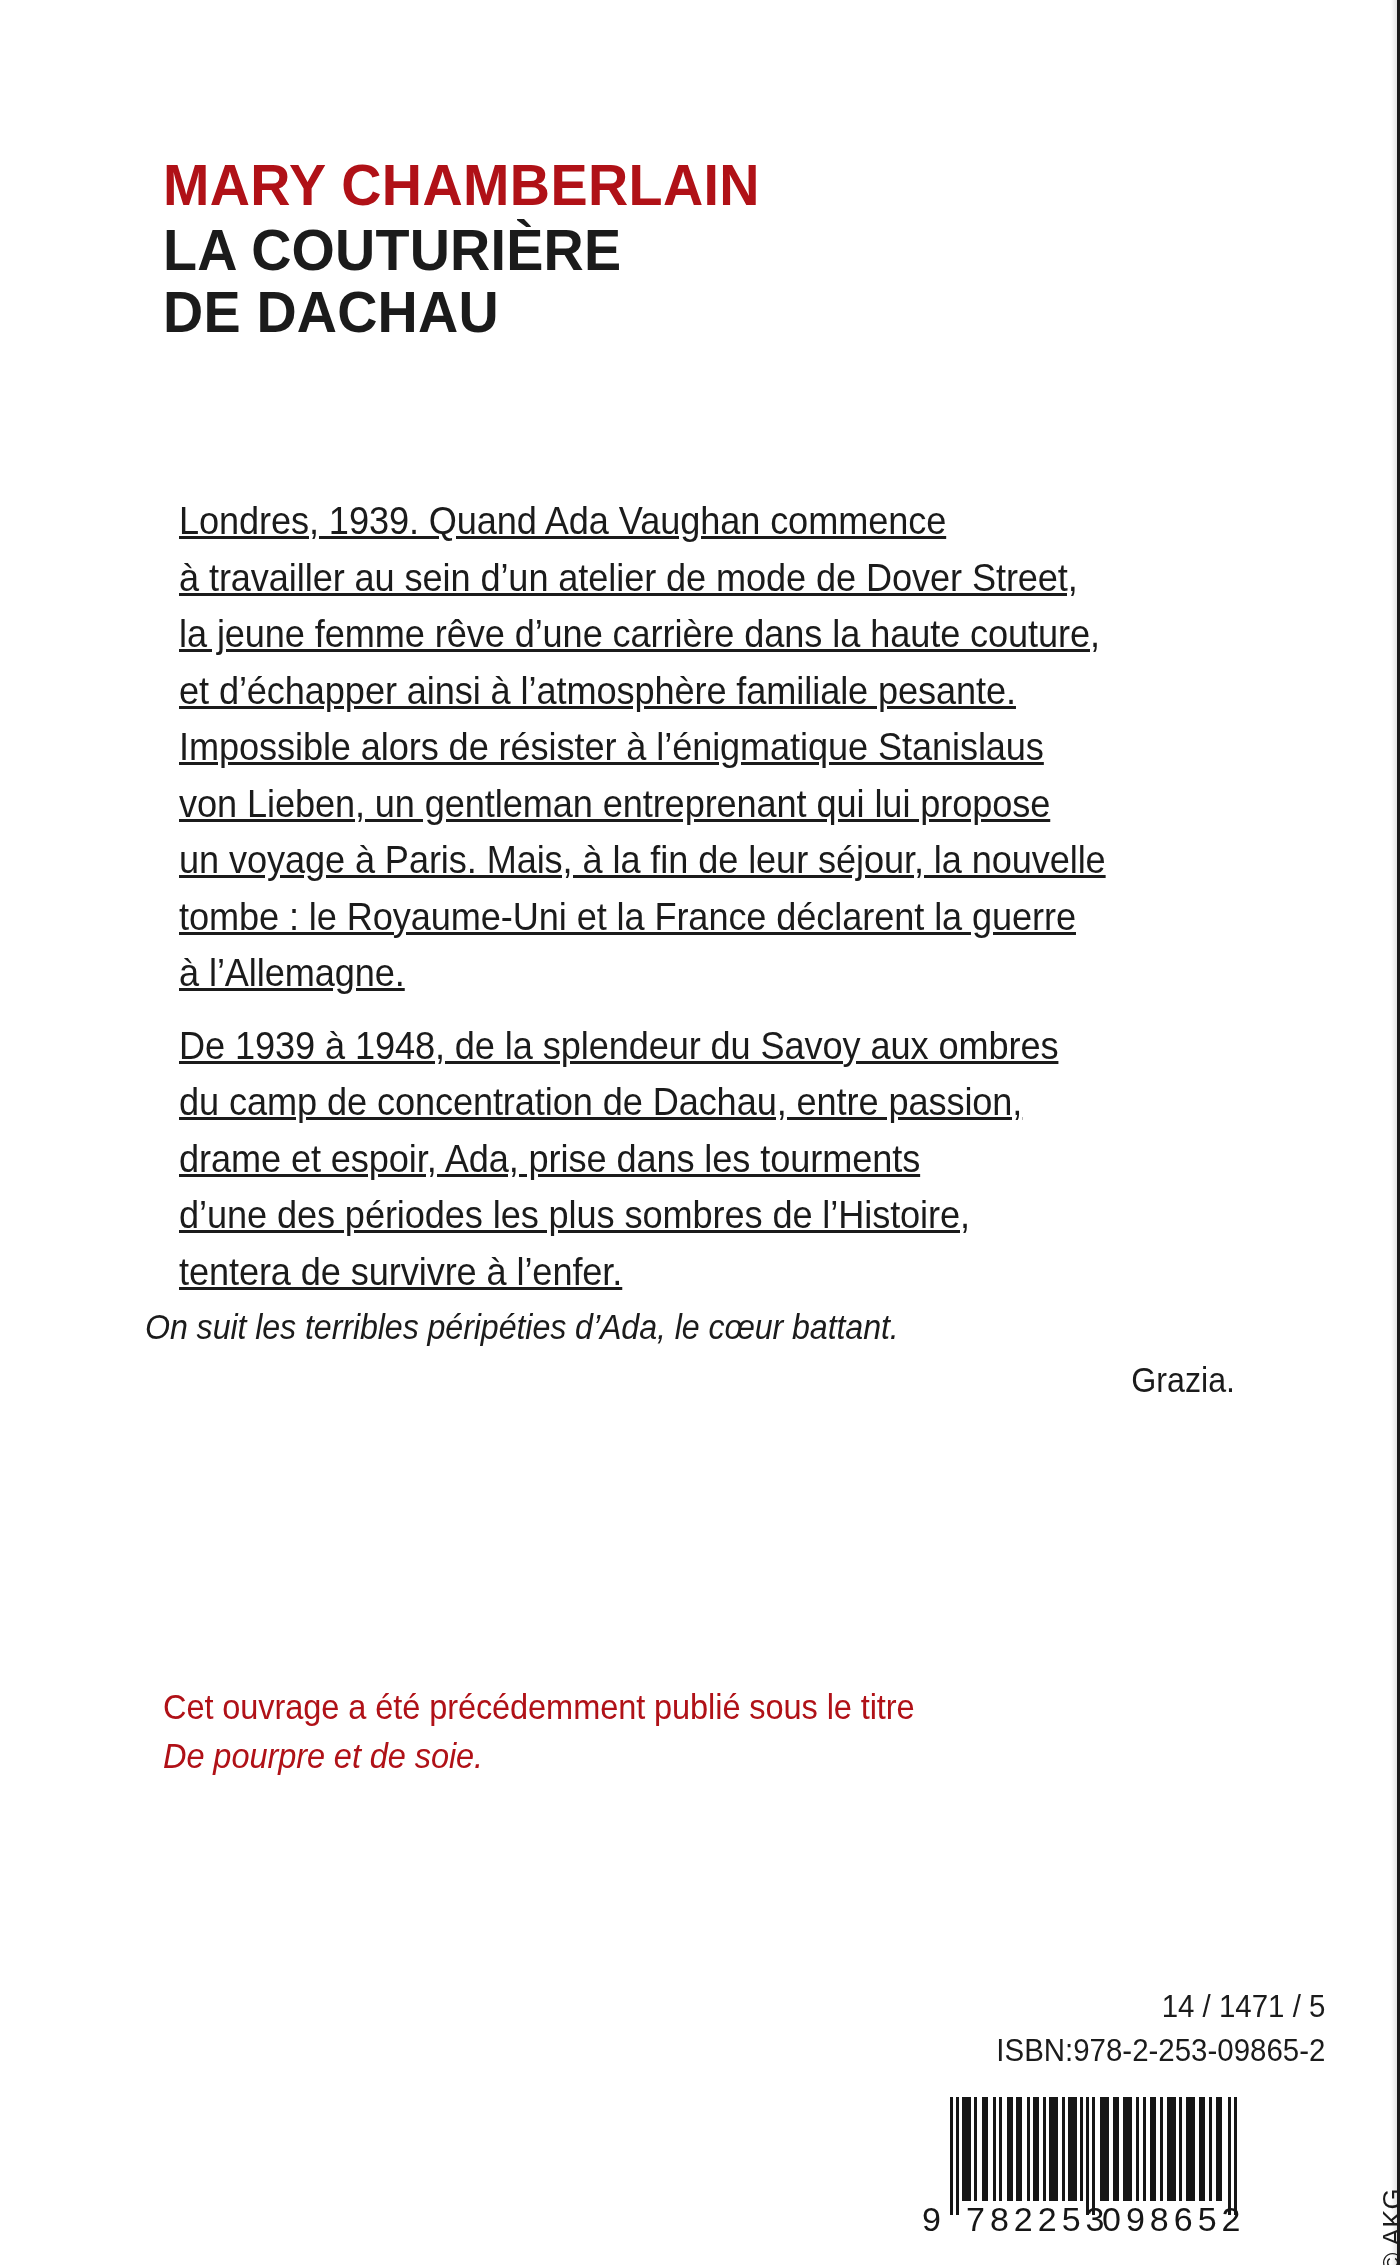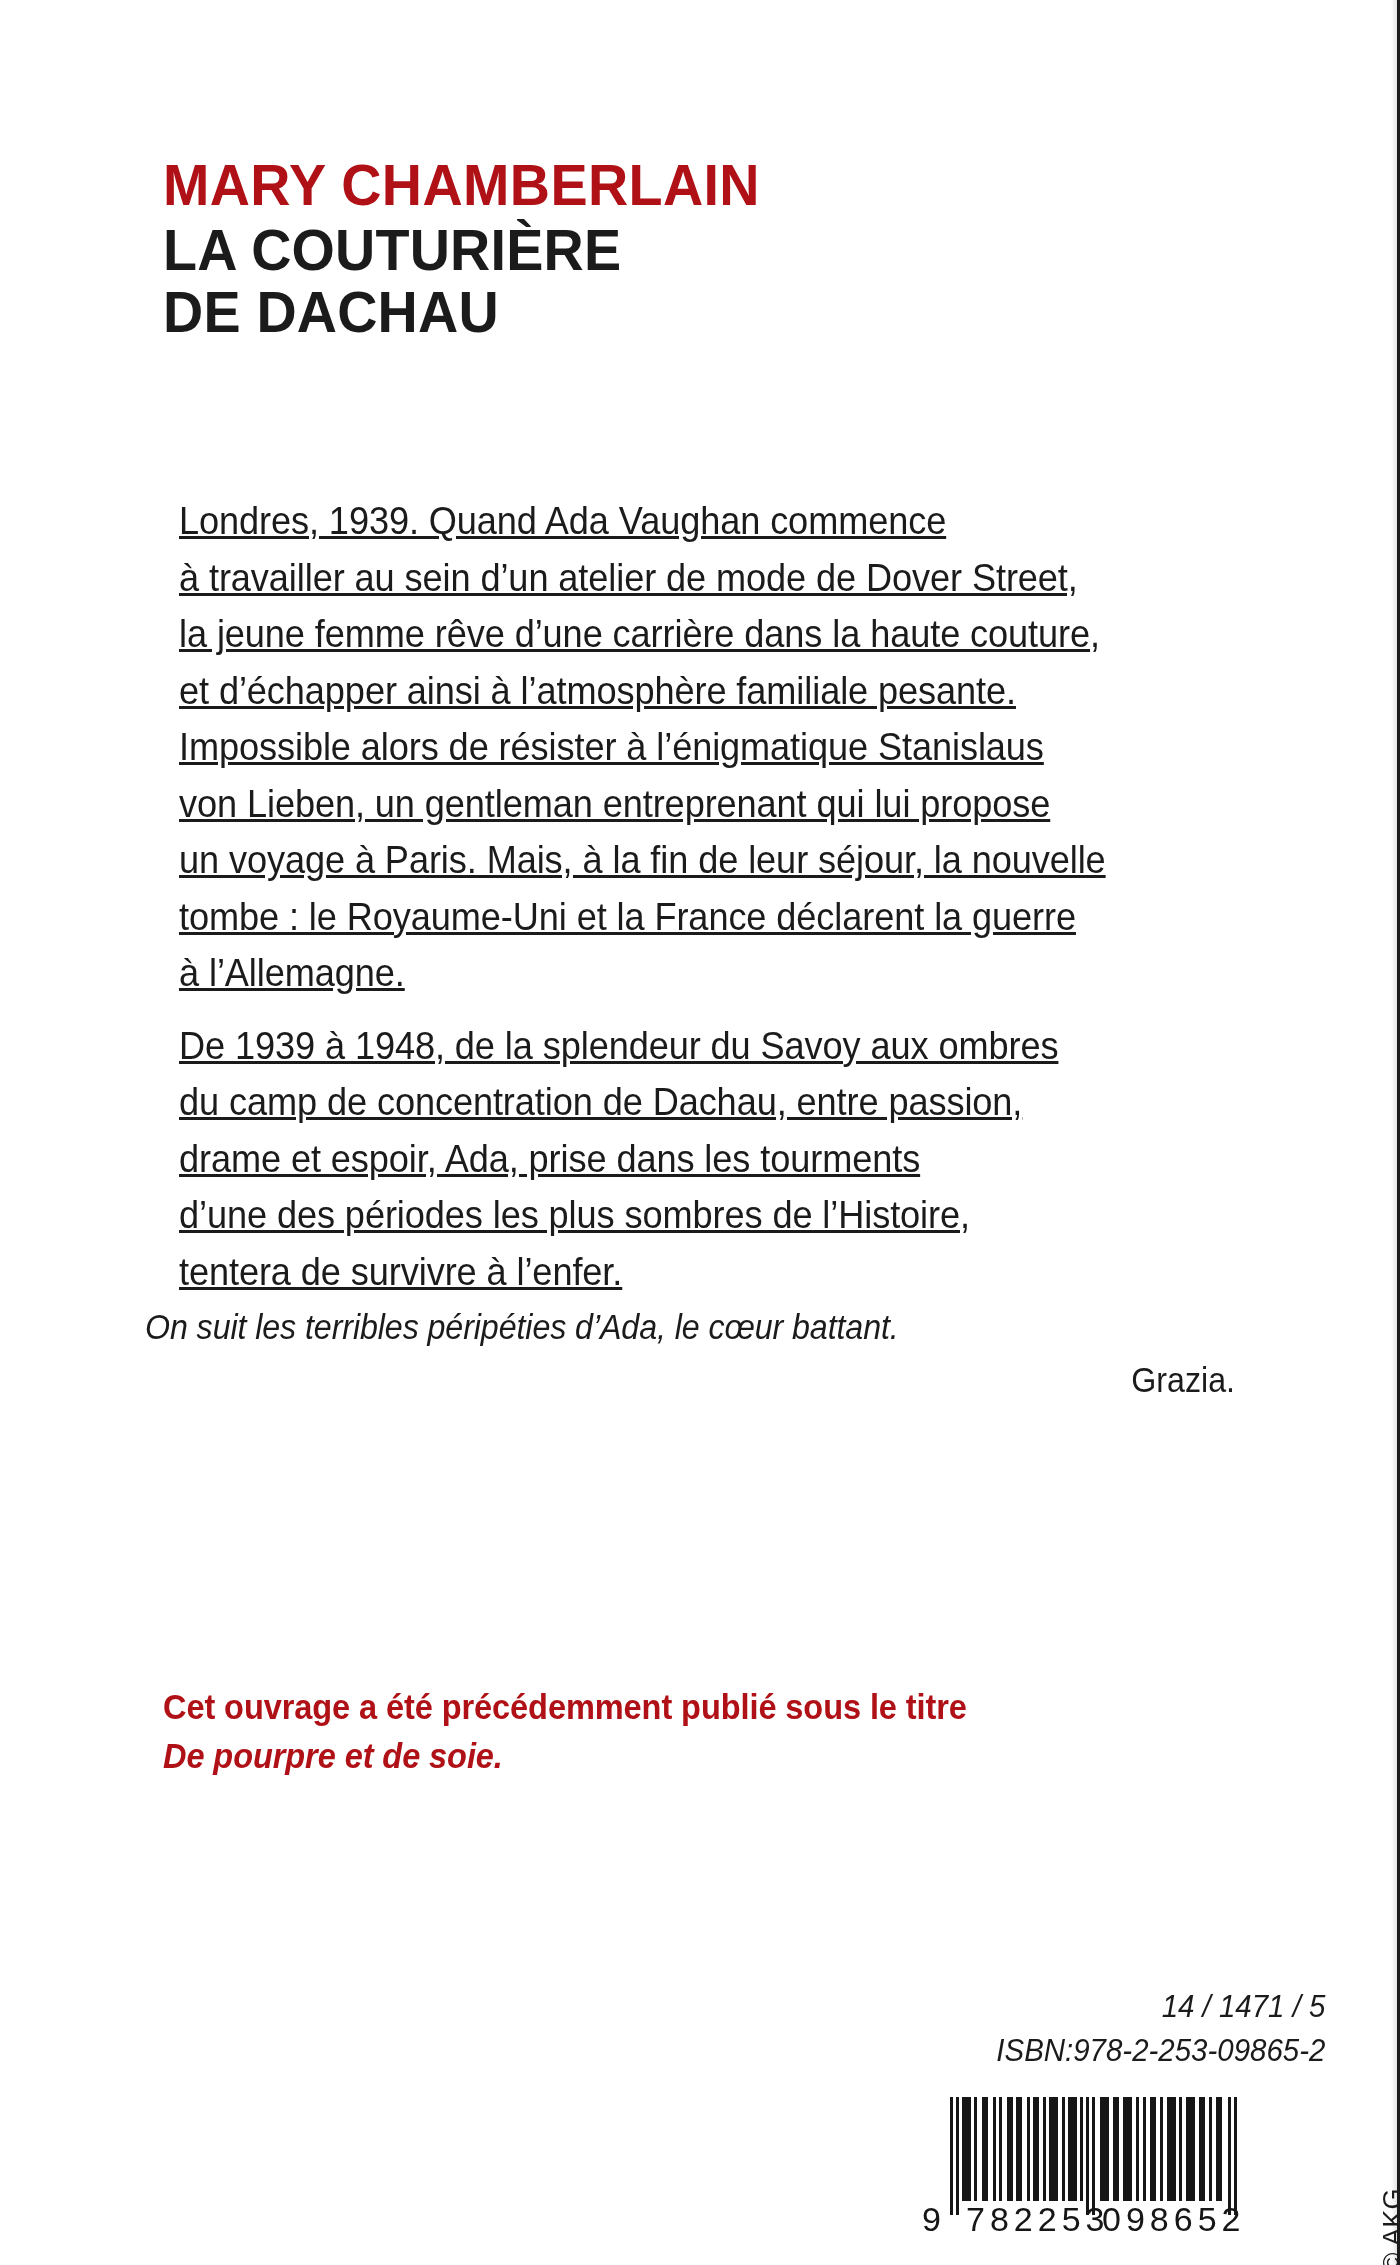--- a/index.html
+++ b/index.html
@@ -123,21 +123,21 @@
     transform-origin: right center;
   }
 
   
   .prev-note {
     position: absolute;
     left: 163px;
     top: 1682px;
     width: 1000px;
     color: #B01117;
-    font-weight: bold;
+    font-weight: normal;
     font-size: 35px;
     line-height: 49px;
     letter-spacing: -0.1px;
   }
   .prev-note .ln { display: block; white-space: nowrap;
                    transform: scaleX(0.93); transform-origin: left center; }
   .prev-note .ital { font-style: italic; }
 
   
   .translation {
@@ -153,21 +153,20 @@
 
   
   .isbn-block {
     position: absolute;
     right: 75px;
     top: 1985px;
     text-align: right;
     color: #1b1b1b;
     font-size: 31px;
     line-height: 44px;
-    font-style: italic;
   }
   .isbn-block .ln { display: block; white-space: nowrap;
                     transform: scaleX(0.95); transform-origin: right center; }
 
   
   .barcode {
     position: absolute;
     left: 910px;
     top: 2093px;
     width: 360px;

